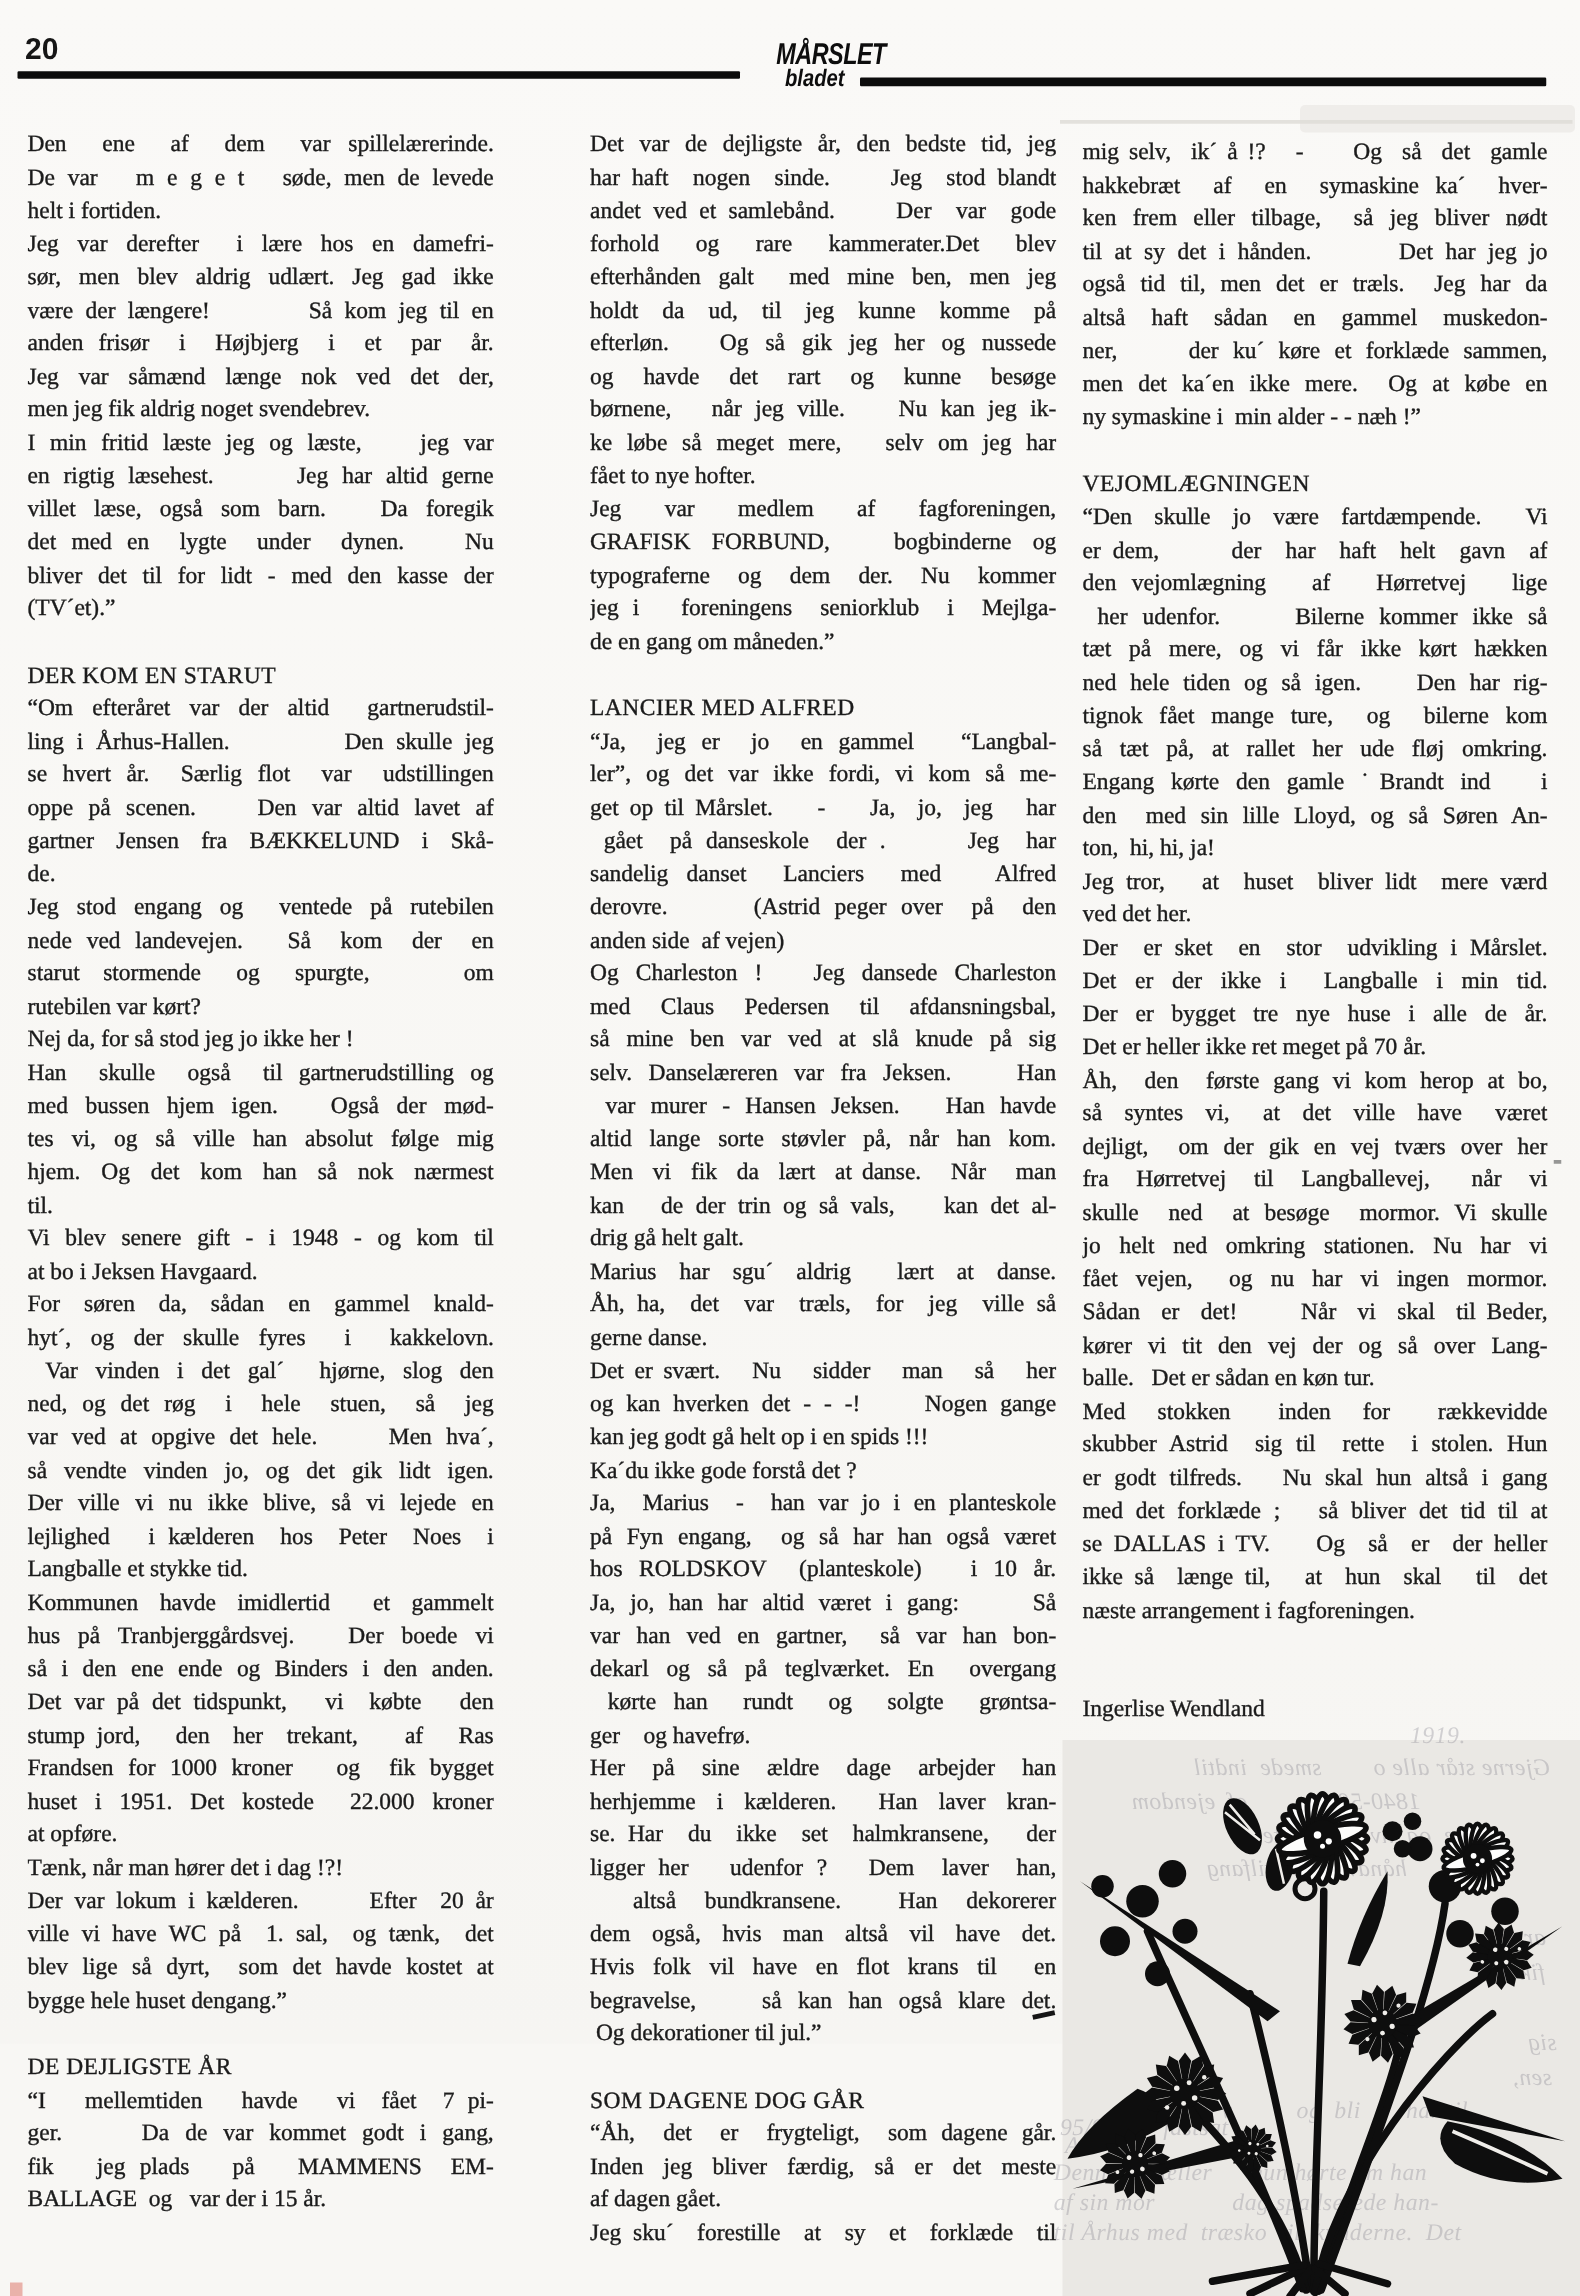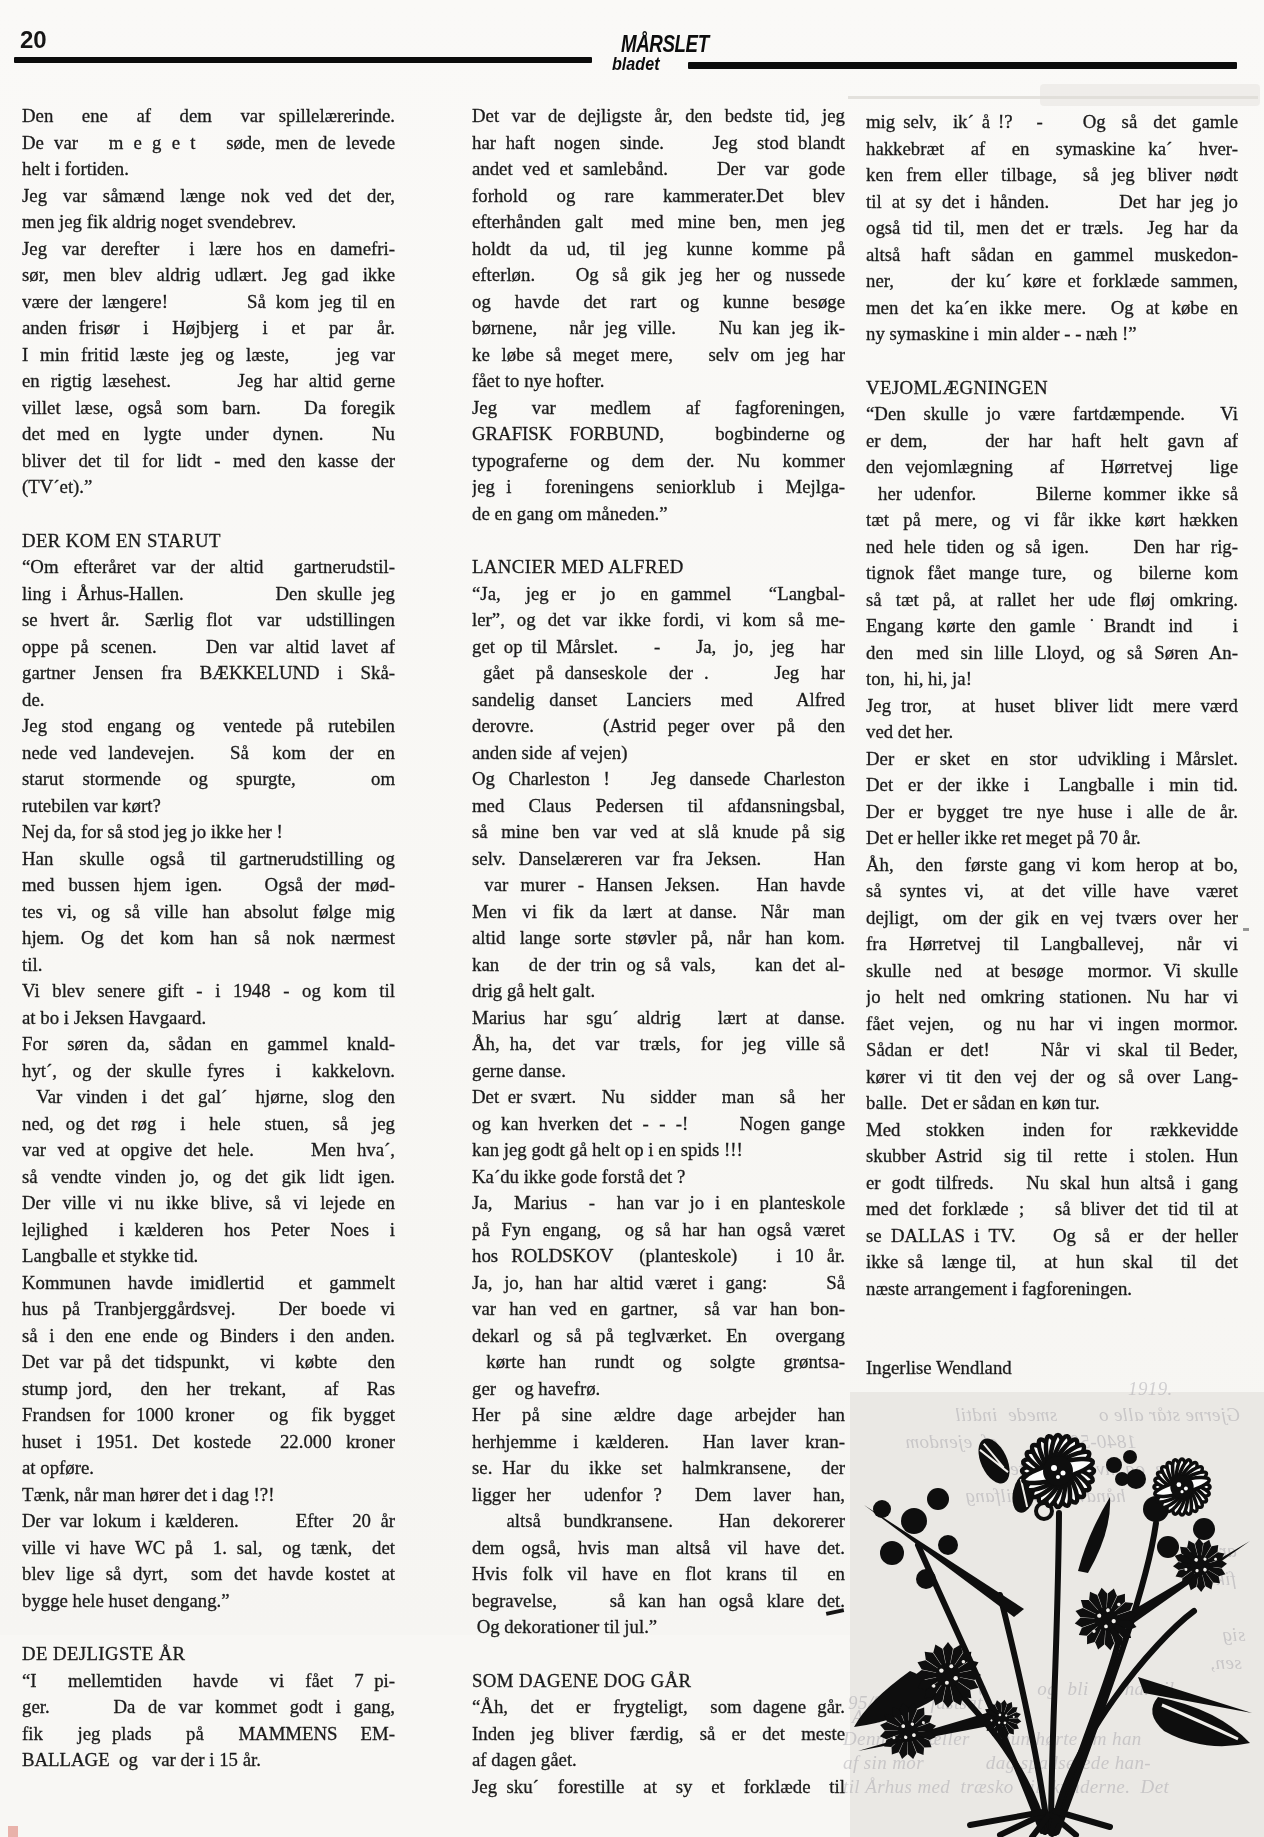--- a/index.html
+++ b/index.html
@@ -12,21 +12,21 @@
     background:linear-gradient(180deg,#faf9f7 0%,#f8f7f4 60%,#f6f5f2 100%);}
   
   .pageno{position:absolute;left:20px;top:26px;
     font:bold 24px "Liberation Sans",sans-serif;color:#161616;}
   .rule{position:absolute;height:6px;background:#0c0c0c;border-radius:1px;}
   .rule-left{left:14px;top:57px;width:578px;}
   .rule-right{left:688px;top:62px;width:549px;height:7px;}
   .mast-title{position:absolute;left:584px;top:30px;
     font:italic bold 24px "Liberation Sans",sans-serif;color:#0d0d0d;white-space:nowrap;margin-left:37px;}
   .mast-title .sq{display:inline-block;transform:scale(.78,1);transform-origin:0 50%;letter-spacing:-.5px;}
-  .mast-sub{position:absolute;left:612px;top:53px;
+  .mast-sub{position:absolute;left:628px;top:53px;
     font:italic bold 19px "Liberation Sans",sans-serif;color:#0d0d0d;white-space:nowrap;}
   .mast-sub .sq{display:inline-block;transform:scale(.85,1);transform-origin:0 50%;}
   .smudge{position:absolute;left:1040px;top:84px;width:220px;height:22px;
     background:#e9e7e3;opacity:.65;border-radius:4px;}
   
   .col{position:absolute;color:#1b1b1b;font-size:18.8px;
     -webkit-text-stroke:.3px #1b1b1b;}
   .col1{left:22px;top:103px;width:373px;font-family:Liberation Serif, serif;}
   .col2{left:436px;top:103px;width:373px;margin-left:36px;}
   .col3{left:866px;top:109px;width:372px;}
@@ -66,28 +66,28 @@
   <div class="smudge"></div>
   <div class="col3-topedge"></div>
 
   <section class="col col1" id="col0">
       <div class="blk p">
         <div class="ln">Den  ene  af  dem  var spillelærerinde.</div>
         <div class="ln">De var   m e g e t   søde, men de levede</div>
         <div class="ln last">helt i fortiden.</div>
       </div>
       <div class="blk p">
-        <div class="ln">Jeg var såmænd længe nok ved det der,</div>
-        <div class="ln last">men jeg fik aldrig noget svendebrev.</div>
-      </div>
-      <div class="blk p">
         <div class="ln">Jeg var derefter  i lære hos en damefri-</div>
         <div class="ln">sør, men blev aldrig udlært. Jeg gad ikke</div>
         <div class="ln">være der længere!        Så kom jeg til en</div>
         <div class="ln">anden frisør  i  Højbjerg  i  et  par  år.</div>
+      </div>
+      <div class="blk p">
+        <div class="ln">Jeg var såmænd længe nok ved det der,</div>
+        <div class="ln last">men jeg fik aldrig noget svendebrev.</div>
       </div>
       <div class="blk p">
         <div class="ln">I min fritid læste jeg og læste,    jeg var</div>
         <div class="ln">en rigtig læsehest.      Jeg har altid gerne</div>
         <div class="ln">villet læse, også som barn.   Da foregik</div>
         <div class="ln">det med en  lygte  under  dynen.    Nu</div>
         <div class="ln">bliver det til for lidt - med den kasse der</div>
         <div class="ln last">(TV´et).”</div>
       </div>
       <div class="blk h">
@@ -199,22 +199,22 @@
         <div class="ln">sandelig danset  Lanciers  med   Alfred</div>
         <div class="ln">derovre.      (Astrid peger over  på  den</div>
         <div class="ln last">anden side  af vejen)</div>
       </div>
       <div class="blk p">
         <div class="ln">Og Charleston !   Jeg dansede Charleston</div>
         <div class="ln">med  Claus  Pedersen  til  afdansningsbal,</div>
         <div class="ln">så mine ben var ved at slå knude på sig</div>
         <div class="ln">selv. Danselæreren var fra Jeksen.    Han</div>
         <div class="ln"> var murer - Hansen Jeksen.   Han havde</div>
+        <div class="ln">altid lange sorte støvler på, når han kom.</div>
         <div class="ln">Men  vi  fik  da  lært  at danse.   Når   man</div>
-        <div class="ln">altid lange sorte støvler på, når han kom.</div>
         <div class="ln">kan   de der trin og så vals,    kan det al-</div>
         <div class="ln last">drig gå helt galt.</div>
       </div>
       <div class="blk p">
         <div class="ln">Marius  har  sgu´  aldrig    lært  at  danse.</div>
         <div class="ln">Åh, ha,  det  var  træls,  for  jeg  ville så</div>
         <div class="ln last">gerne danse.</div>
       </div>
       <div class="blk p">
         <div class="ln">Det er svært.   Nu   sidder   man   så   her</div>

